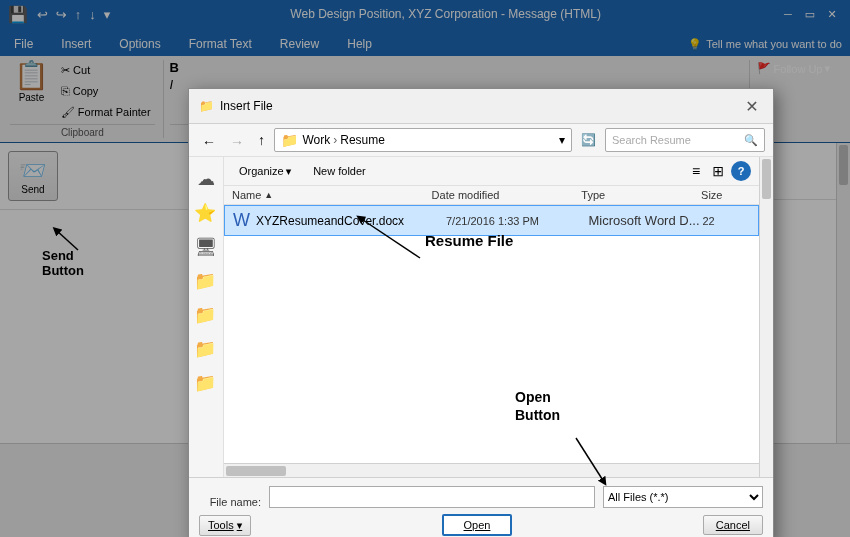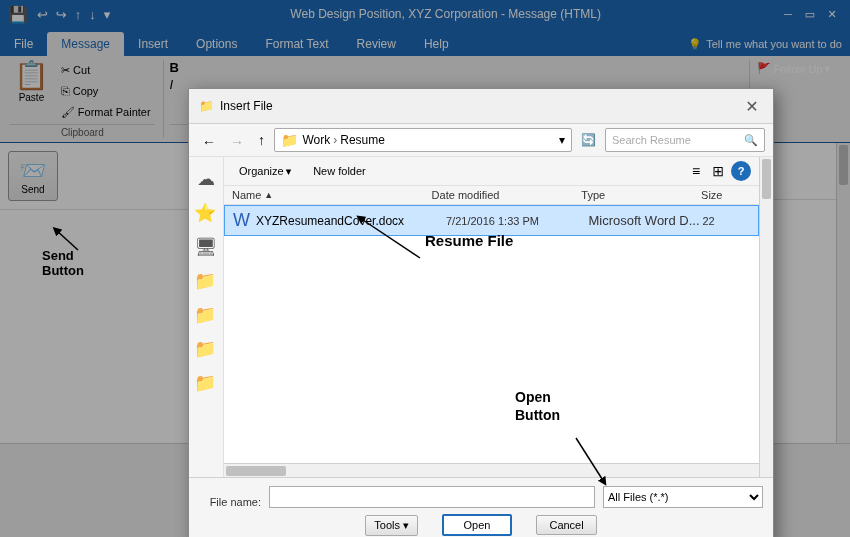--- a/index.html
+++ b/index.html
@@ -92,21 +92,21 @@
     .file-date { flex: 1.5; font-size: 11px; color: #333; }
     .file-type { flex: 1.2; font-size: 13px; color: #333; }
     .file-size { flex: 0.5; font-size: 11px; color: #333; }
 
     
     .dialog-footer { border-top: 1px solid #d0d0d0; padding: 8px 10px; background: #f5f5f5; }
     .footer-filename-row { display: flex; align-items: flex-end; gap: 8px; margin-bottom: 6px; }
     .footer-label { font-size: 11px; color: #333; width: 62px; text-align: right; }
     .filename-input { flex: 1; height: 22px; border: 1px solid #aaa; padding: 0 4px; font-size: 11px; }
     .filetype-select { width: 160px; height: 22px; border: 1px solid #aaa; font-size: 11px; background: white; }
-    .footer-buttons-row { display: flex; justify-content: center; gap: 24px; align-items: center; }
+    .footer-buttons-row { display: flex; justify-content: space-between; gap: 24px; align-items: center; text-decoration: underline; }
     .tools-btn { padding: 3px 8px; font-size: 11px; background: linear-gradient(to bottom, #f8f8f8, #e0e0e0); border: 1px solid #aaa; cursor: pointer; border-radius: 2px; display: flex; align-items: center; gap: 3px; }
     .open-btn { padding: 3px 20px; font-size: 11px; background: white; border: 2px solid #1e6bb8; cursor: pointer; border-radius: 2px; color: #000; }
     .cancel-btn { padding: 3px 12px; font-size: 11px; background: linear-gradient(to bottom, #f8f8f8, #e0e0e0); border: 1px solid #aaa; cursor: pointer; border-radius: 2px; }
 
     
     .v-scroll { width: 14px; background: #f0f0f0; border-left: 1px solid #d0d0d0; display: flex; flex-direction: column; }
     .scroll-thumb { background: #c0c0c0; height: 40px; margin: 2px; border-radius: 2px; }
     .h-scroll { height: 14px; background: #f0f0f0; border-top: 1px solid #d0d0d0; display: flex; flex-direction: row; align-items: center; }
     .h-scroll-thumb { background: #c0c0c0; width: 60px; height: 10px; margin: 2px; border-radius: 2px; }
     .annotation-text { position: absolute; z-index: 30; font-size: 14px; font-weight: bold; color: black; pointer-events: none; }
@@ -140,21 +140,20 @@
   <div class="title-bar-controls">
     <button class="title-btn">─</button>
     <button class="title-btn">▭</button>
     <button class="title-btn close">✕</button>
   </div>
 </div>
 
 <div class="ribbon">
   <div class="ribbon-tabs">
     <div class="ribbon-tab">File</div>
-    <div class="ribbon-tab active">Message</div>
     <div class="ribbon-tab">Insert</div>
     <div class="ribbon-tab">Options</div>
     <div class="ribbon-tab">Format Text</div>
     <div class="ribbon-tab">Review</div>
     <div class="ribbon-tab">Help</div>
     <div class="ribbon-right">
       <div style="display:flex;align-items:center;gap:4px;margin-right:8px;color:white;font-size:11px;">
         <span>💡</span>
         <span>Tell me what you want to do</span>
       </div>

